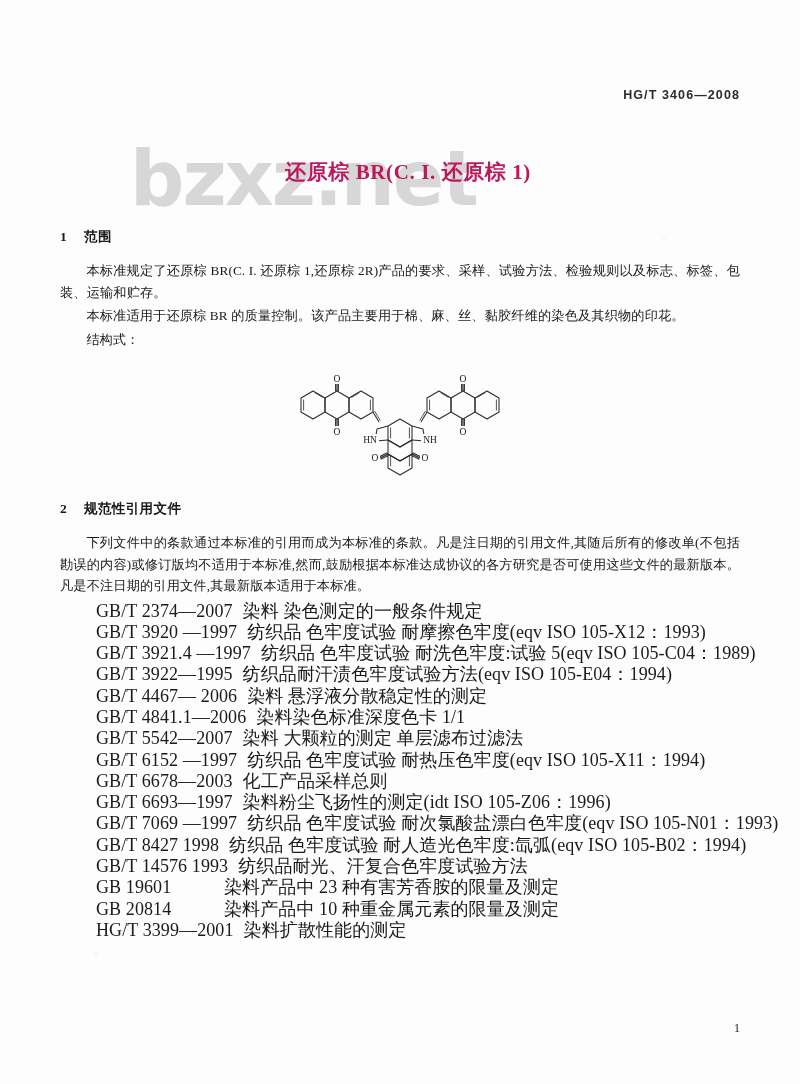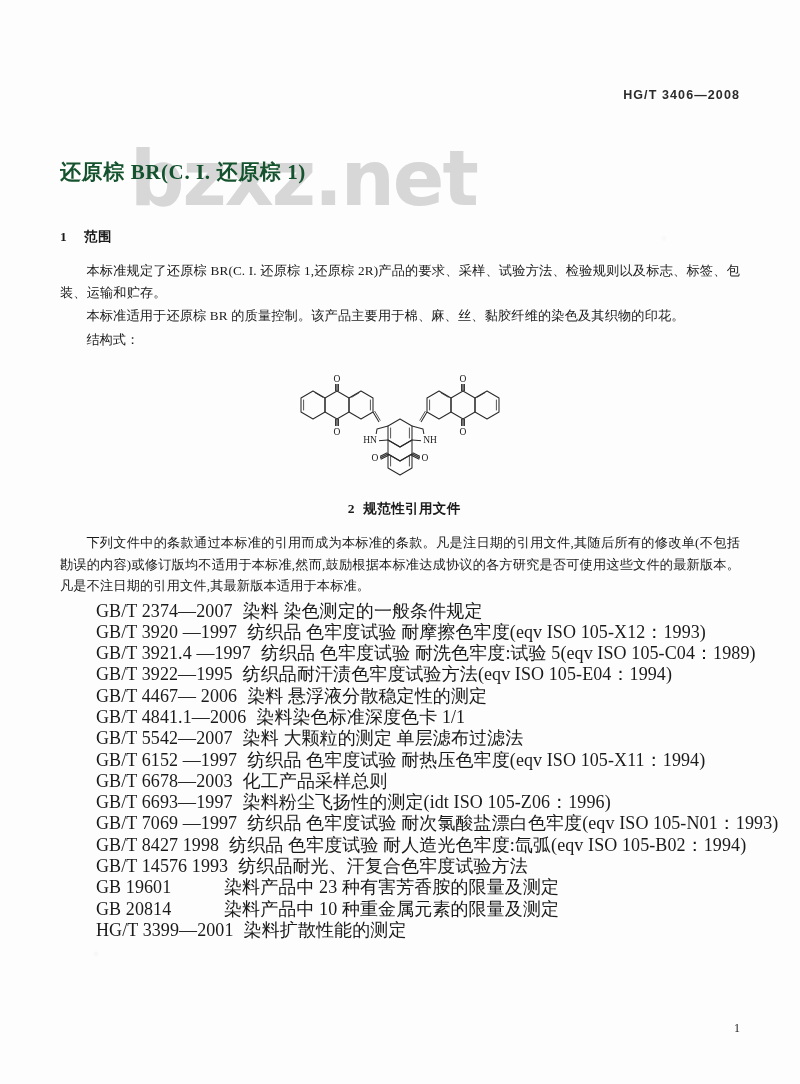--- a/index.html
+++ b/index.html
@@ -62,29 +62,29 @@
     color: #d7d7d7;
     user-select: none;
     z-index: 0;
     white-space: nowrap;
   }
 
   
   .doc-title {
     position: absolute;
     top: 158px;
-    left: 0;
+    left: 8px;
     width: 680px;
-    text-align: left;
+    text-align: center;
     font-family: "Liberation Serif", serif;
     font-weight: bold;
     font-size: 21px;
     letter-spacing: 0.6px;
     z-index: 2;
-    color: #14532d;
+    color: #be185d;
   }
 
   
   .body-flow {
     position: absolute;
     top: 228px;
     left: 0;
     width: 680px;
     z-index: 2;
   }
@@ -256,21 +256,21 @@
             <text x="140" y="101">O</text>
             <rect x="76" y="74" width="18" height="11" fill="#fdfdfd" stroke="none"></rect>
             <text x="85" y="83">HN</text>
             <rect x="136" y="74" width="18" height="11" fill="#fdfdfd" stroke="none"></rect>
             <text x="145" y="83">NH</text>
           </g>
         </svg>
       </div>
 
 
-      <h2 class="clause-head" style="margin-top:4px;text-align:center;">
+      <h2 class="clause-head" style="margin-top:4px;">
         <span class="num">2</span><span>规范性引用文件</span>
       </h2>
 
       <p class="para">下列文件中的条款通过本标准的引用而成为本标准的条款。凡是注日期的引用文件,其随后所有的修改单(不包括勘误的内容)或修订版均不适用于本标准,然而,鼓励根据本标准达成协议的各方研究是否可使用这些文件的最新版本。凡是不注日期的引用文件,其最新版本适用于本标准。</p>
 
       <ul class="refs">
           <li><span class="code">GB/T 2374—2007</span><span class="gap"></span><span>染料  染色测定的一般条件规定</span></li>
           <li><span class="code">GB/T 3920 —1997</span><span class="gap"></span><span>纺织品  色牢度试验  耐摩擦色牢度(eqv ISO 105-X12：1993)</span></li>
           <li><span class="code">GB/T 3921.4 —1997</span><span class="gap"></span><span>纺织品  色牢度试验  耐洗色牢度:试验 5(eqv ISO 105-C04：1989)</span></li>
           <li><span class="code">GB/T 3922—1995</span><span class="gap"></span><span>纺织品耐汗渍色牢度试验方法(eqv ISO 105-E04：1994)</span></li>

